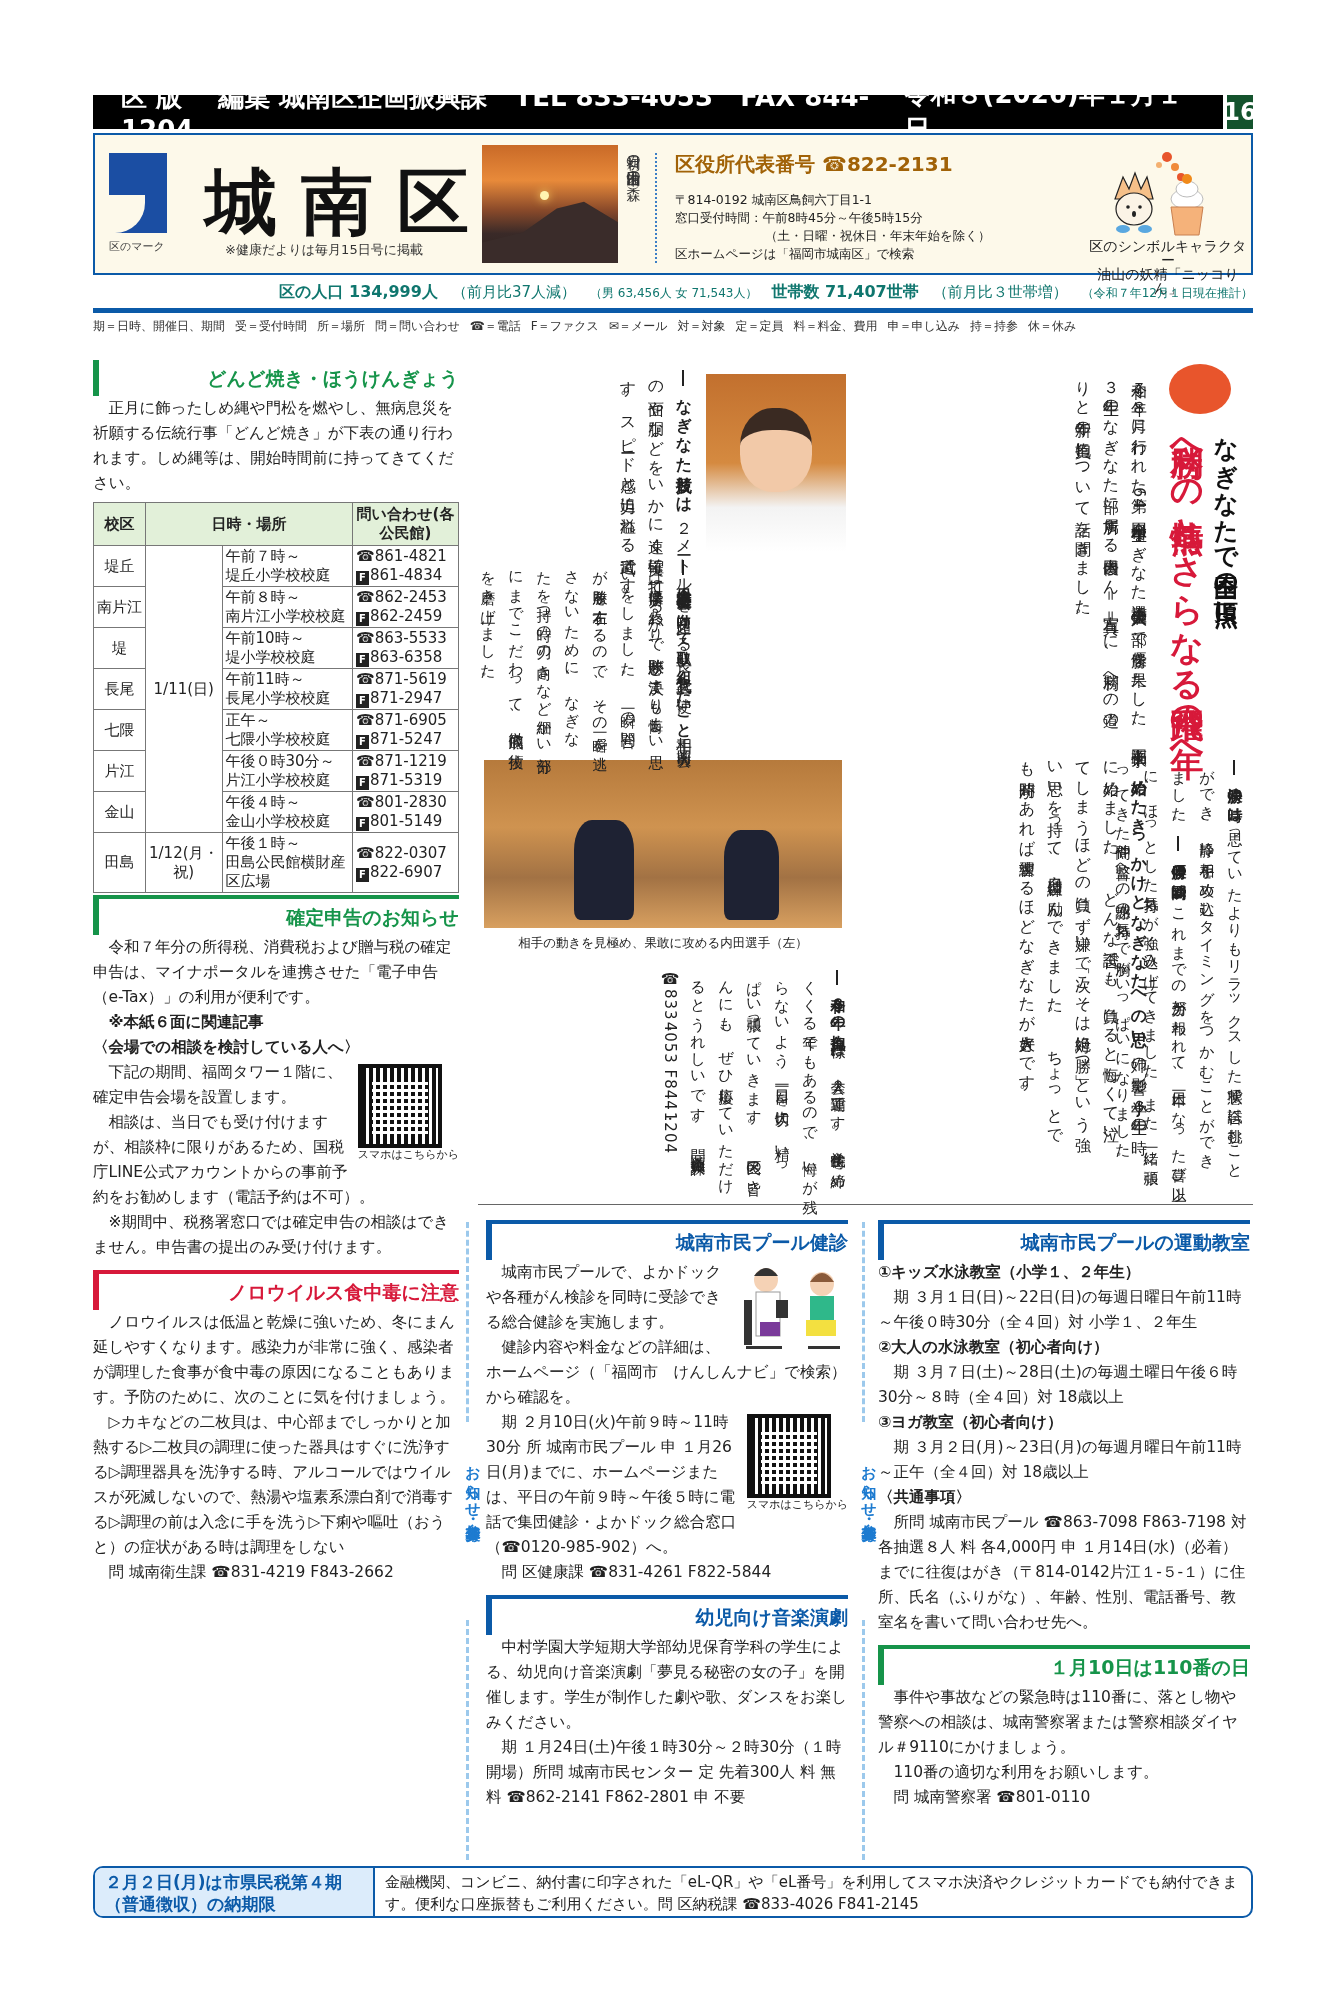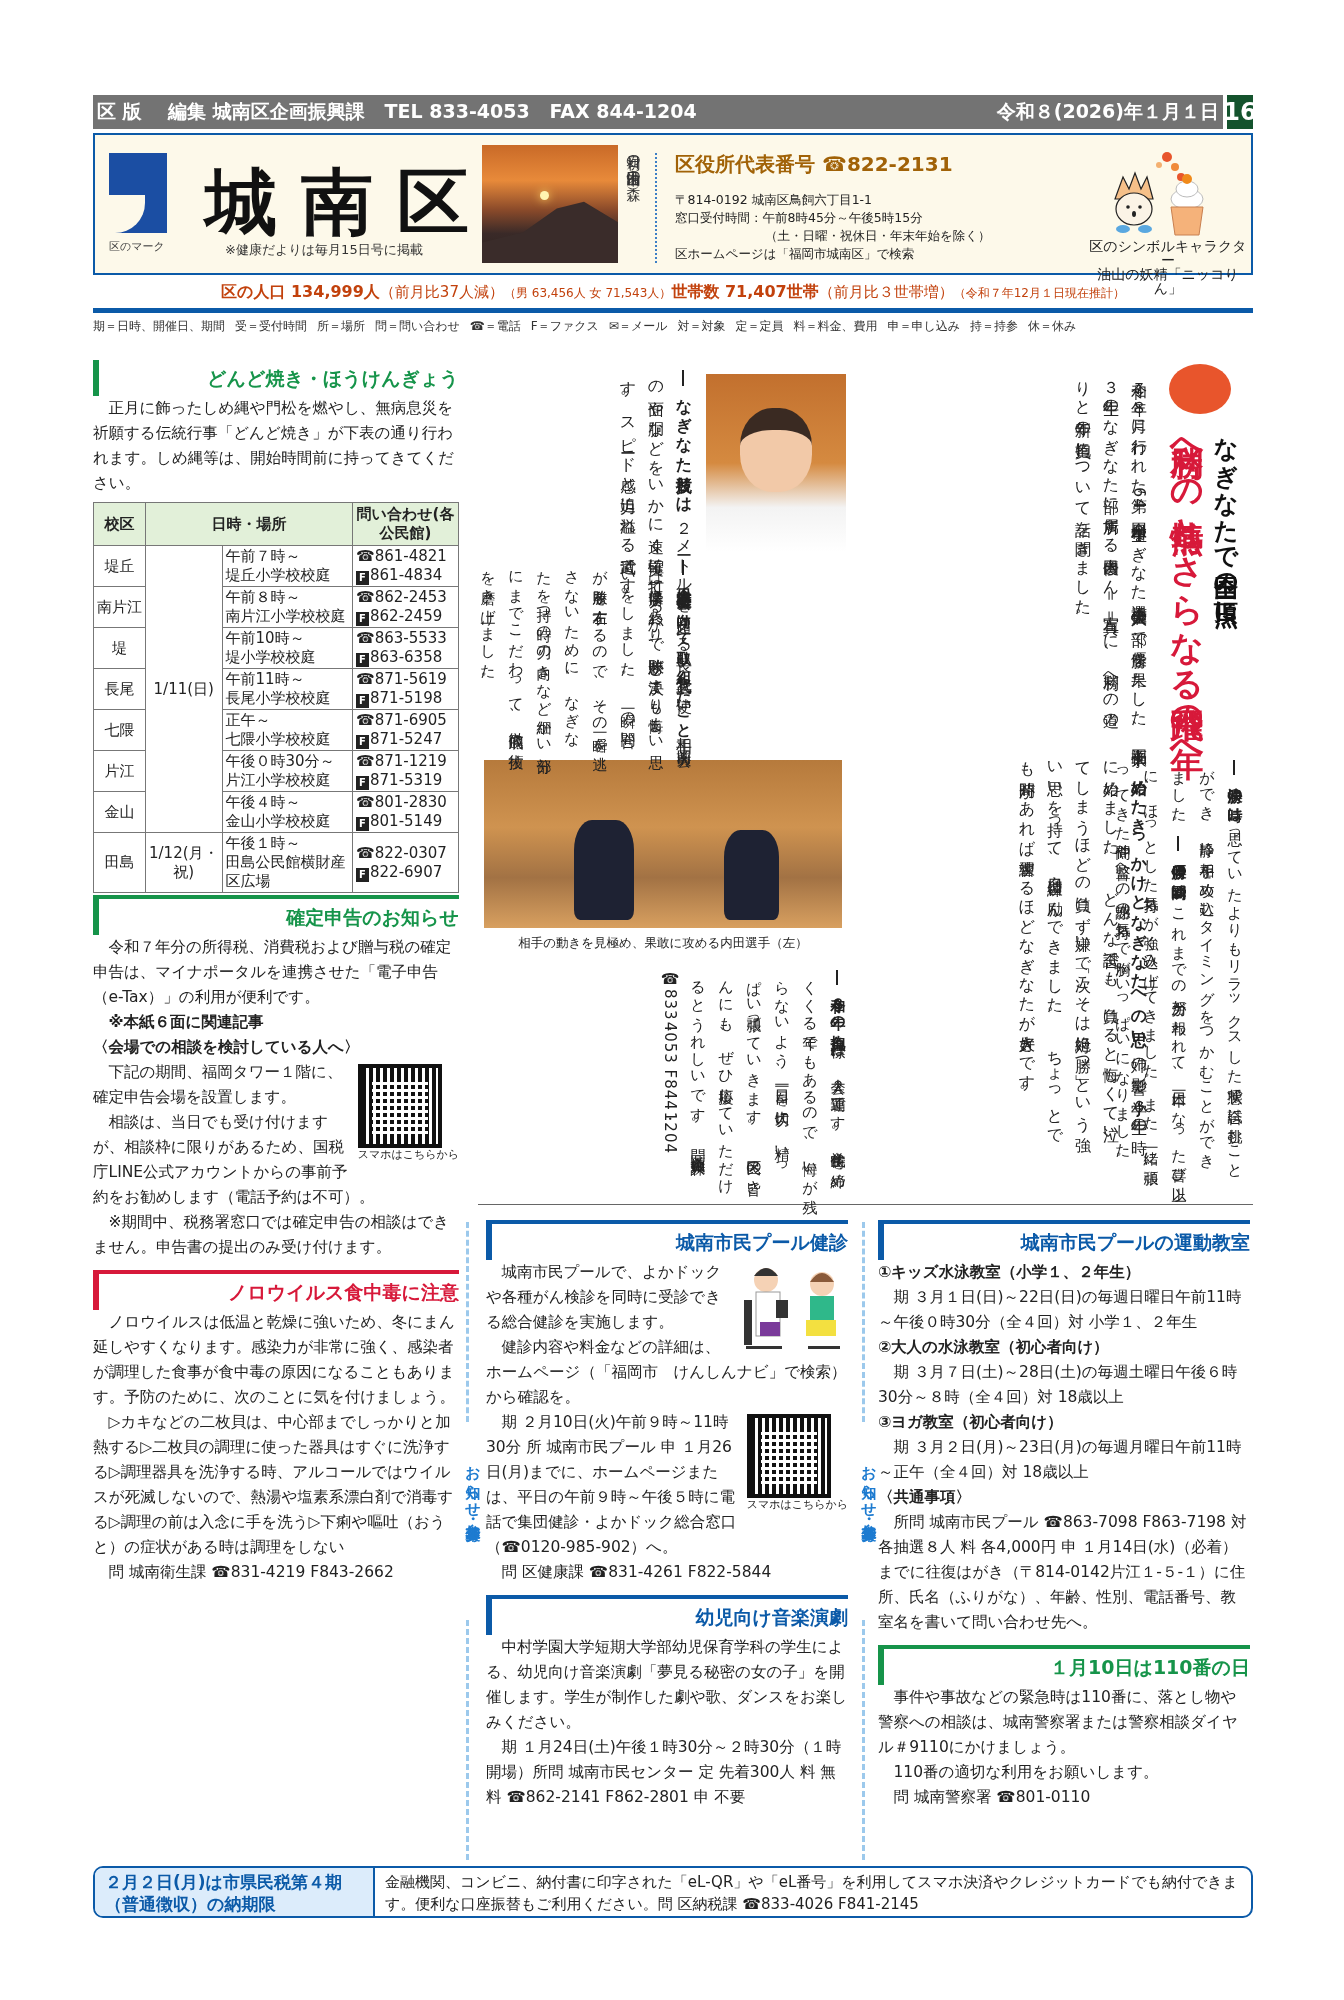--- a/index.html
+++ b/index.html
@@ -1,35 +1,35 @@
 <!DOCTYPE html>
 <html><head>
 <meta charset="utf-8">
 <style>
 *{box-sizing:border-box;margin:0;padding:0}
 body{width:1344px;height:2000px;background:#fff;font-family:"DejaVu Sans","Liberation Sans",sans-serif;color:#222;position:relative;overflow:hidden}
 .abs{position:absolute}
-.topbar{left:93px;top:95px;width:1130px;height:34px;background:#737373;color:#fff;font-weight:bold;font-size:19px;display:flex;align-items:center;justify-content:space-between;padding:0 4px}
+.topbar{left:93px;top:95px;width:1130px;height:34px;background:#000000;color:#fff;font-weight:bold;font-size:26px;display:flex;align-items:center;justify-content:space-between;padding:0 28px}
 .pageno{left:1227px;top:95px;width:26px;height:34px;background:#14532d;color:#fff;font-weight:bold;font-size:24px;display:flex;align-items:center;justify-content:center}
 .mast{left:93px;top:133px;width:1160px;height:142px;background:#fdf9ea;border:2px solid #0b5aa8}
 .logo{left:14px;top:18px;width:58px;height:80px;background:#1b4ea3}
 .logo:after{content:"";position:absolute;left:0;top:42px;width:36px;height:38px;background:#fdf9ea;border-bottom-right-radius:30px}
 .mark-label{left:14px;top:104px;font-size:11px;color:#444}
 .ward-name{left:110px;top:20px;font-size:72px;font-weight:bold;letter-spacing:24px;color:#111}
 .health-note{left:130px;top:106px;font-size:13px;color:#333}
 .sunrise{left:387px;top:10px;width:136px;height:118px;background:linear-gradient(180deg,#c96a28 0%,#e88a3a 30%,#8a4a2a 55%,#3a2a28 75%,#2a2220 100%)}
 .sun{left:58px;top:46px;width:9px;height:9px;border-radius:50%;background:#fff4b0;box-shadow:0 0 10px #ffd060}
 .mountain{left:0;top:50px;width:136px;height:68px;background:#3a2c2a;clip-path:polygon(0 70%,30% 55%,55% 20%,75% 10%,100% 40%,100% 100%,0 100%)}
 .vcap{left:530px;top:10px;writing-mode:vertical-rl;font-size:14px;color:#333;height:120px}
 .dotted-sep{left:560px;top:18px;height:110px;border-left:2px dotted #3c7fc6}
 .office-title{left:580px;top:16px;font-size:20px;font-weight:bold;color:#a16207}
 .office-info{left:580px;top:56px;font-size:12.5px;line-height:18px;color:#222}
 .mascot{left:1000px;top:14px;width:120px;height:90px}
 .mascot-label{left:990px;top:104px;font-size:14px;line-height:14px;color:#222;text-align:center}
-.pop{left:93px;top:282px;width:1160px;font-size:15px;color:#c2410c;display:flex;justify-content:center;align-items:baseline}
+.pop{left:93px;top:282px;width:1160px;font-size:15px;color:#0f766e;display:flex;justify-content:flex-end;gap:14px;align-items:baseline}
 .pop b{font-size:16px}
 .pop small{font-size:12px}
 .rule{left:93px;top:308px;width:1160px;height:5px;background:#0b5aa8}
 .legend{left:93px;top:318px;width:1160px;font-size:12px;color:#333;display:flex;gap:10px;white-space:nowrap}
 .sec-head{font-weight:bold;font-size:19px;text-align:right;border-top:4px solid;border-left:6px solid;padding:6px 0 4px}
 .g{color:#16944a;border-color:#16944a}
 .r{color:#d7193a;border-color:#d7193a}
 .b{color:#0b5aa8;border-color:#0b5aa8}
 p.t{font-size:15.5px;line-height:25px;text-indent:1em}
 p.n{font-size:15.5px;line-height:25px}
@@ -189,21 +189,21 @@
           </td>
     </tr>
     <tr>
       <td class="c">長尾</td>
       <td>
             <div>午前11時～</div>
             <div>長尾小学校校庭</div>
           </td>
       <td>
             <div>☎<span>871-5619</span></div>
-            <div><span class="icon-f">F</span><span>871-5198</span></div>
+            <div><span class="icon-f">F</span><span>871-2947</span></div>
           </td>
     </tr>
     <tr>
       <td class="c">七隈</td>
       <td>
             <div>正午～</div>
             <div>七隈小学校校庭</div>
           </td>
       <td>
             <div>☎<span>871-6905</span></div>

